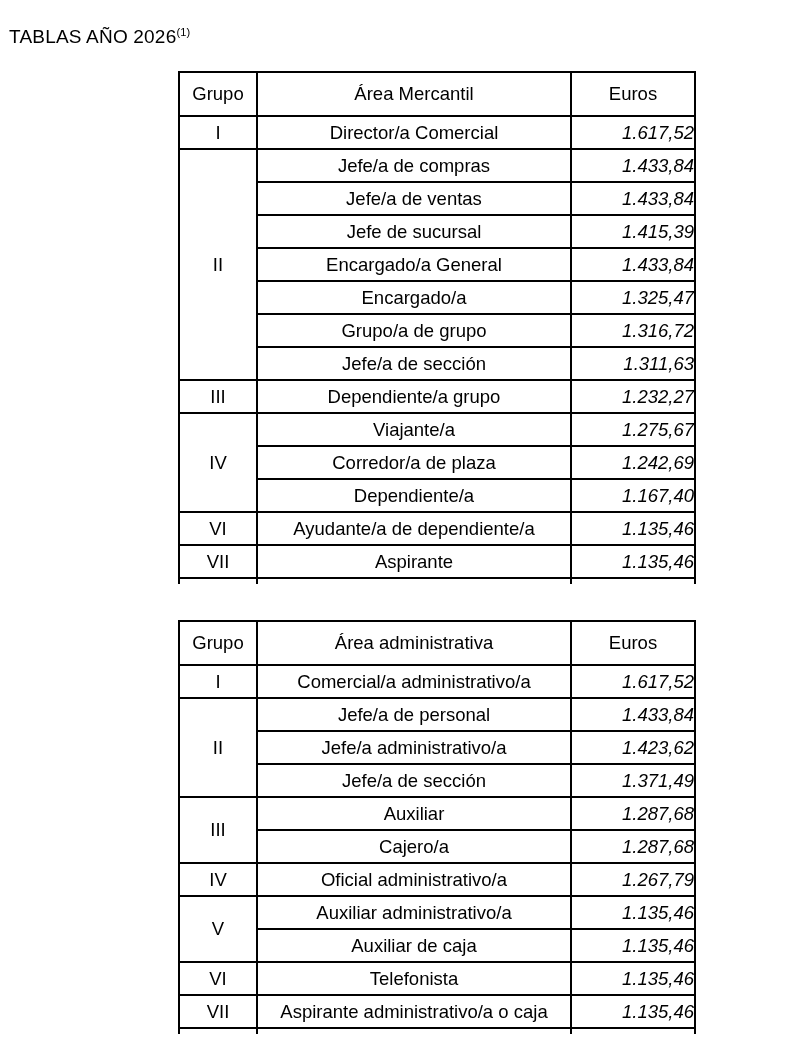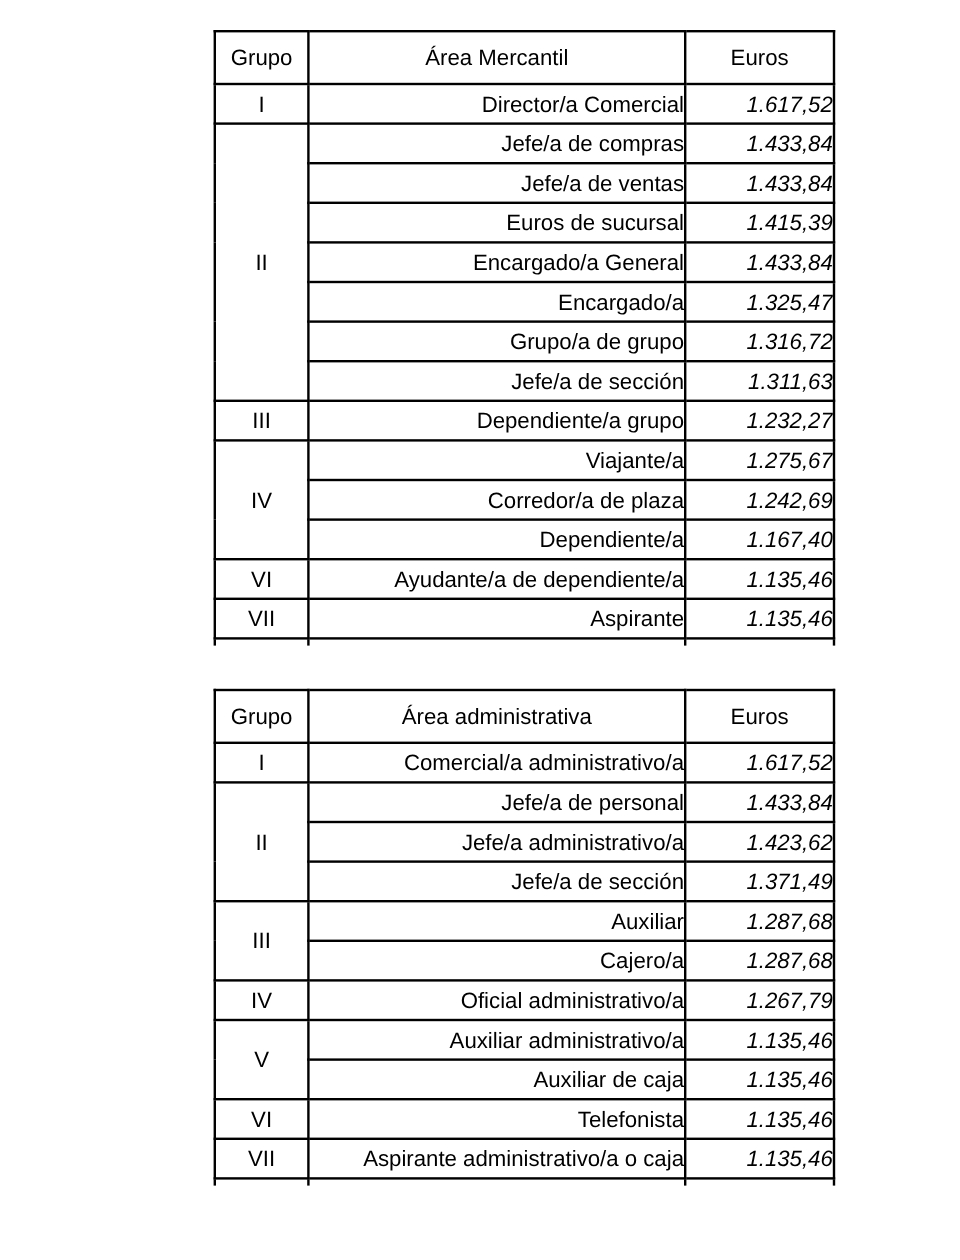--- a/index.html
+++ b/index.html
@@ -53,21 +53,21 @@
   table.salary-table th {
     height: 42px;
     text-align: center;
   }
   table.salary-table td {
     height: 31px;
   }
   th.col-grupo, td.grupo { width: 76px; text-align: center; }
   th.col-area,  td.label { width: 312px; }
   th.col-euros, td.euros { width: 122px; }
-  td.label { text-align: right; padding-left: 11px; }
+  td.label { text-align: center; padding-left: 11px; }
   td.euros { text-align: right; padding-right: 6px; font-style: italic; }
   
   .stub-row {
     display: flex;
     height: 5px;
     width: 518px;
   }
   .stub-row span {
     box-sizing: border-box;
     border-right: 2px solid #000000;
@@ -75,20 +75,23 @@
   }
   .stub-row .s0 { width: 80px;  border-left: 2px solid #000000; }
   .stub-row .s1 { width: 314px; }
   .stub-row .s2 { width: 124px; }
 </style>
 </head>
 <body>
 
 <div class="page">
 
+  <div class="title">
+    <span>TABLAS AÑO 2026</span><sup>(1)</sup>
+  </div>
 
   <section class="tbl-section sec-1">
     <table class="salary-table">
       <thead>
         <tr>
           <th class="col-grupo">Grupo</th>
           <th class="col-area">Área Mercantil</th>
           <th class="col-euros">Euros</th>
         </tr>
       </thead>
@@ -101,21 +104,21 @@
           <tr>
             <td class="grupo" rowspan="7">II</td>
             <td class="label">Jefe/a de compras</td>
             <td class="euros">1.433,84</td>
           </tr>
           <tr>
             <td class="label">Jefe/a de ventas</td>
             <td class="euros">1.433,84</td>
           </tr>
           <tr>
-            <td class="label">Euros de sucursal</td>
+            <td class="label">Jefe de sucursal</td>
             <td class="euros">1.415,39</td>
           </tr>
           <tr>
             <td class="label">Encargado/a General</td>
             <td class="euros">1.433,84</td>
           </tr>
           <tr>
             <td class="label">Encargado/a</td>
             <td class="euros">1.325,47</td>
           </tr>

